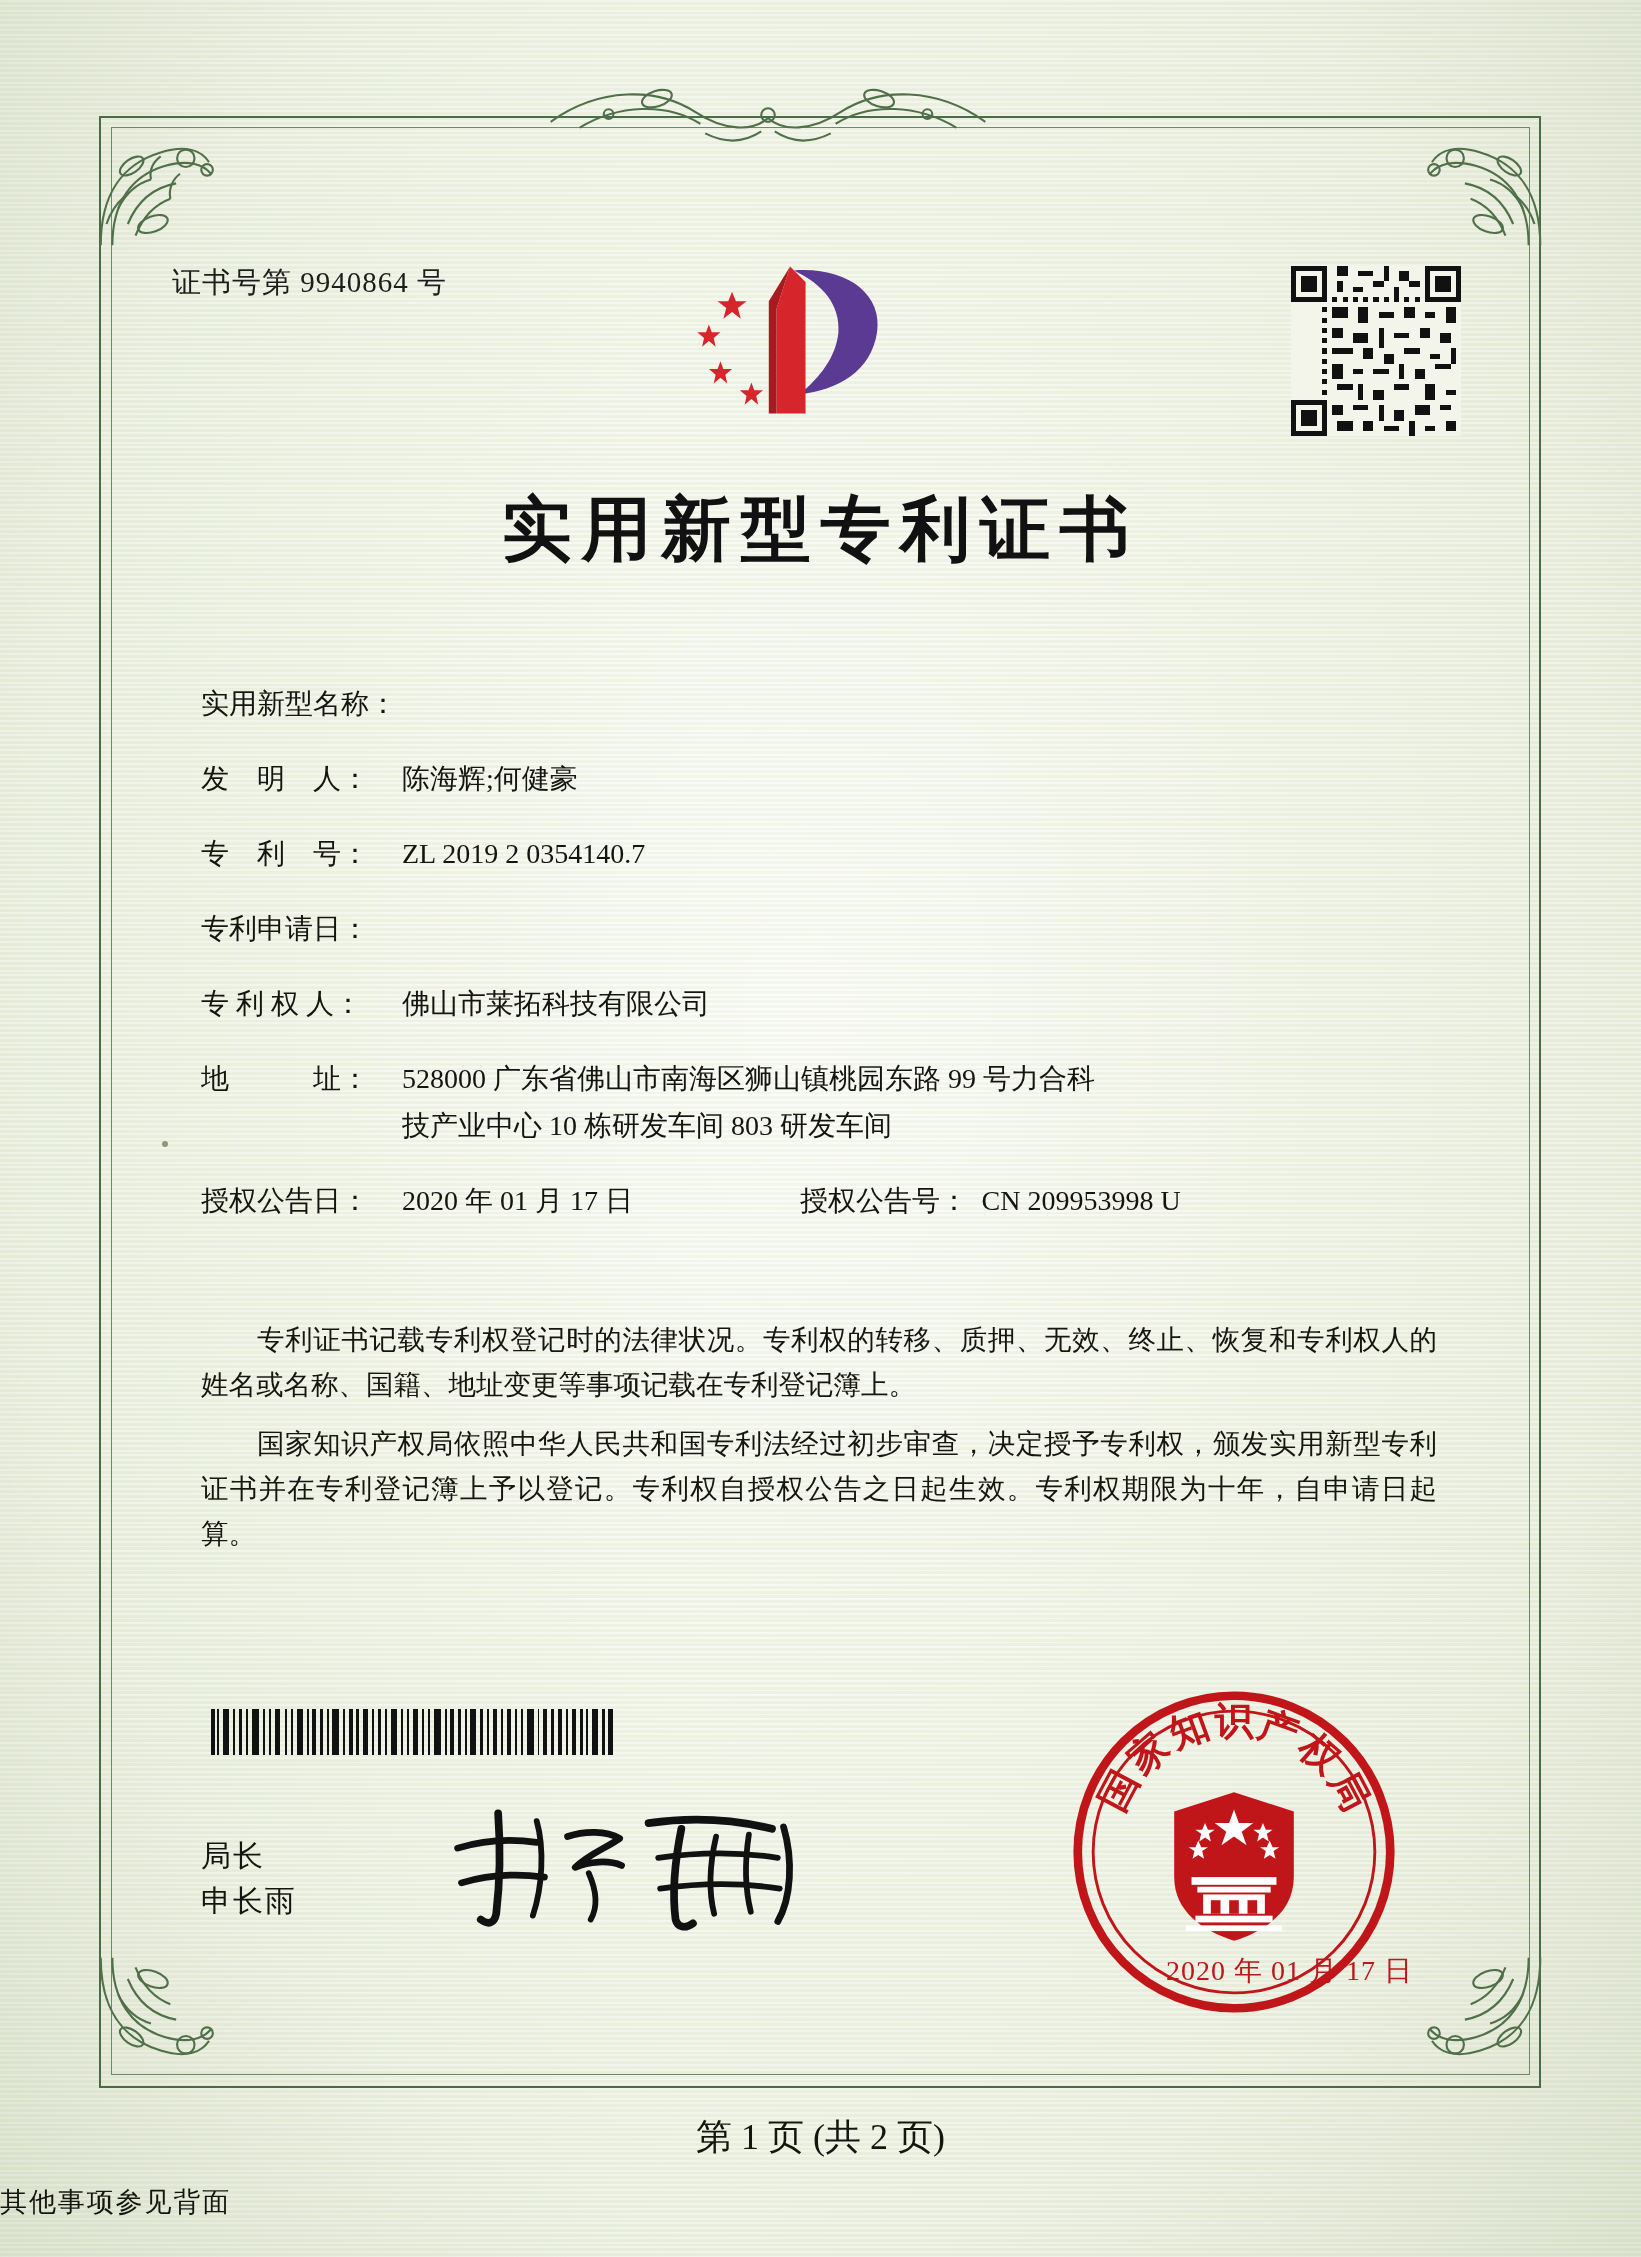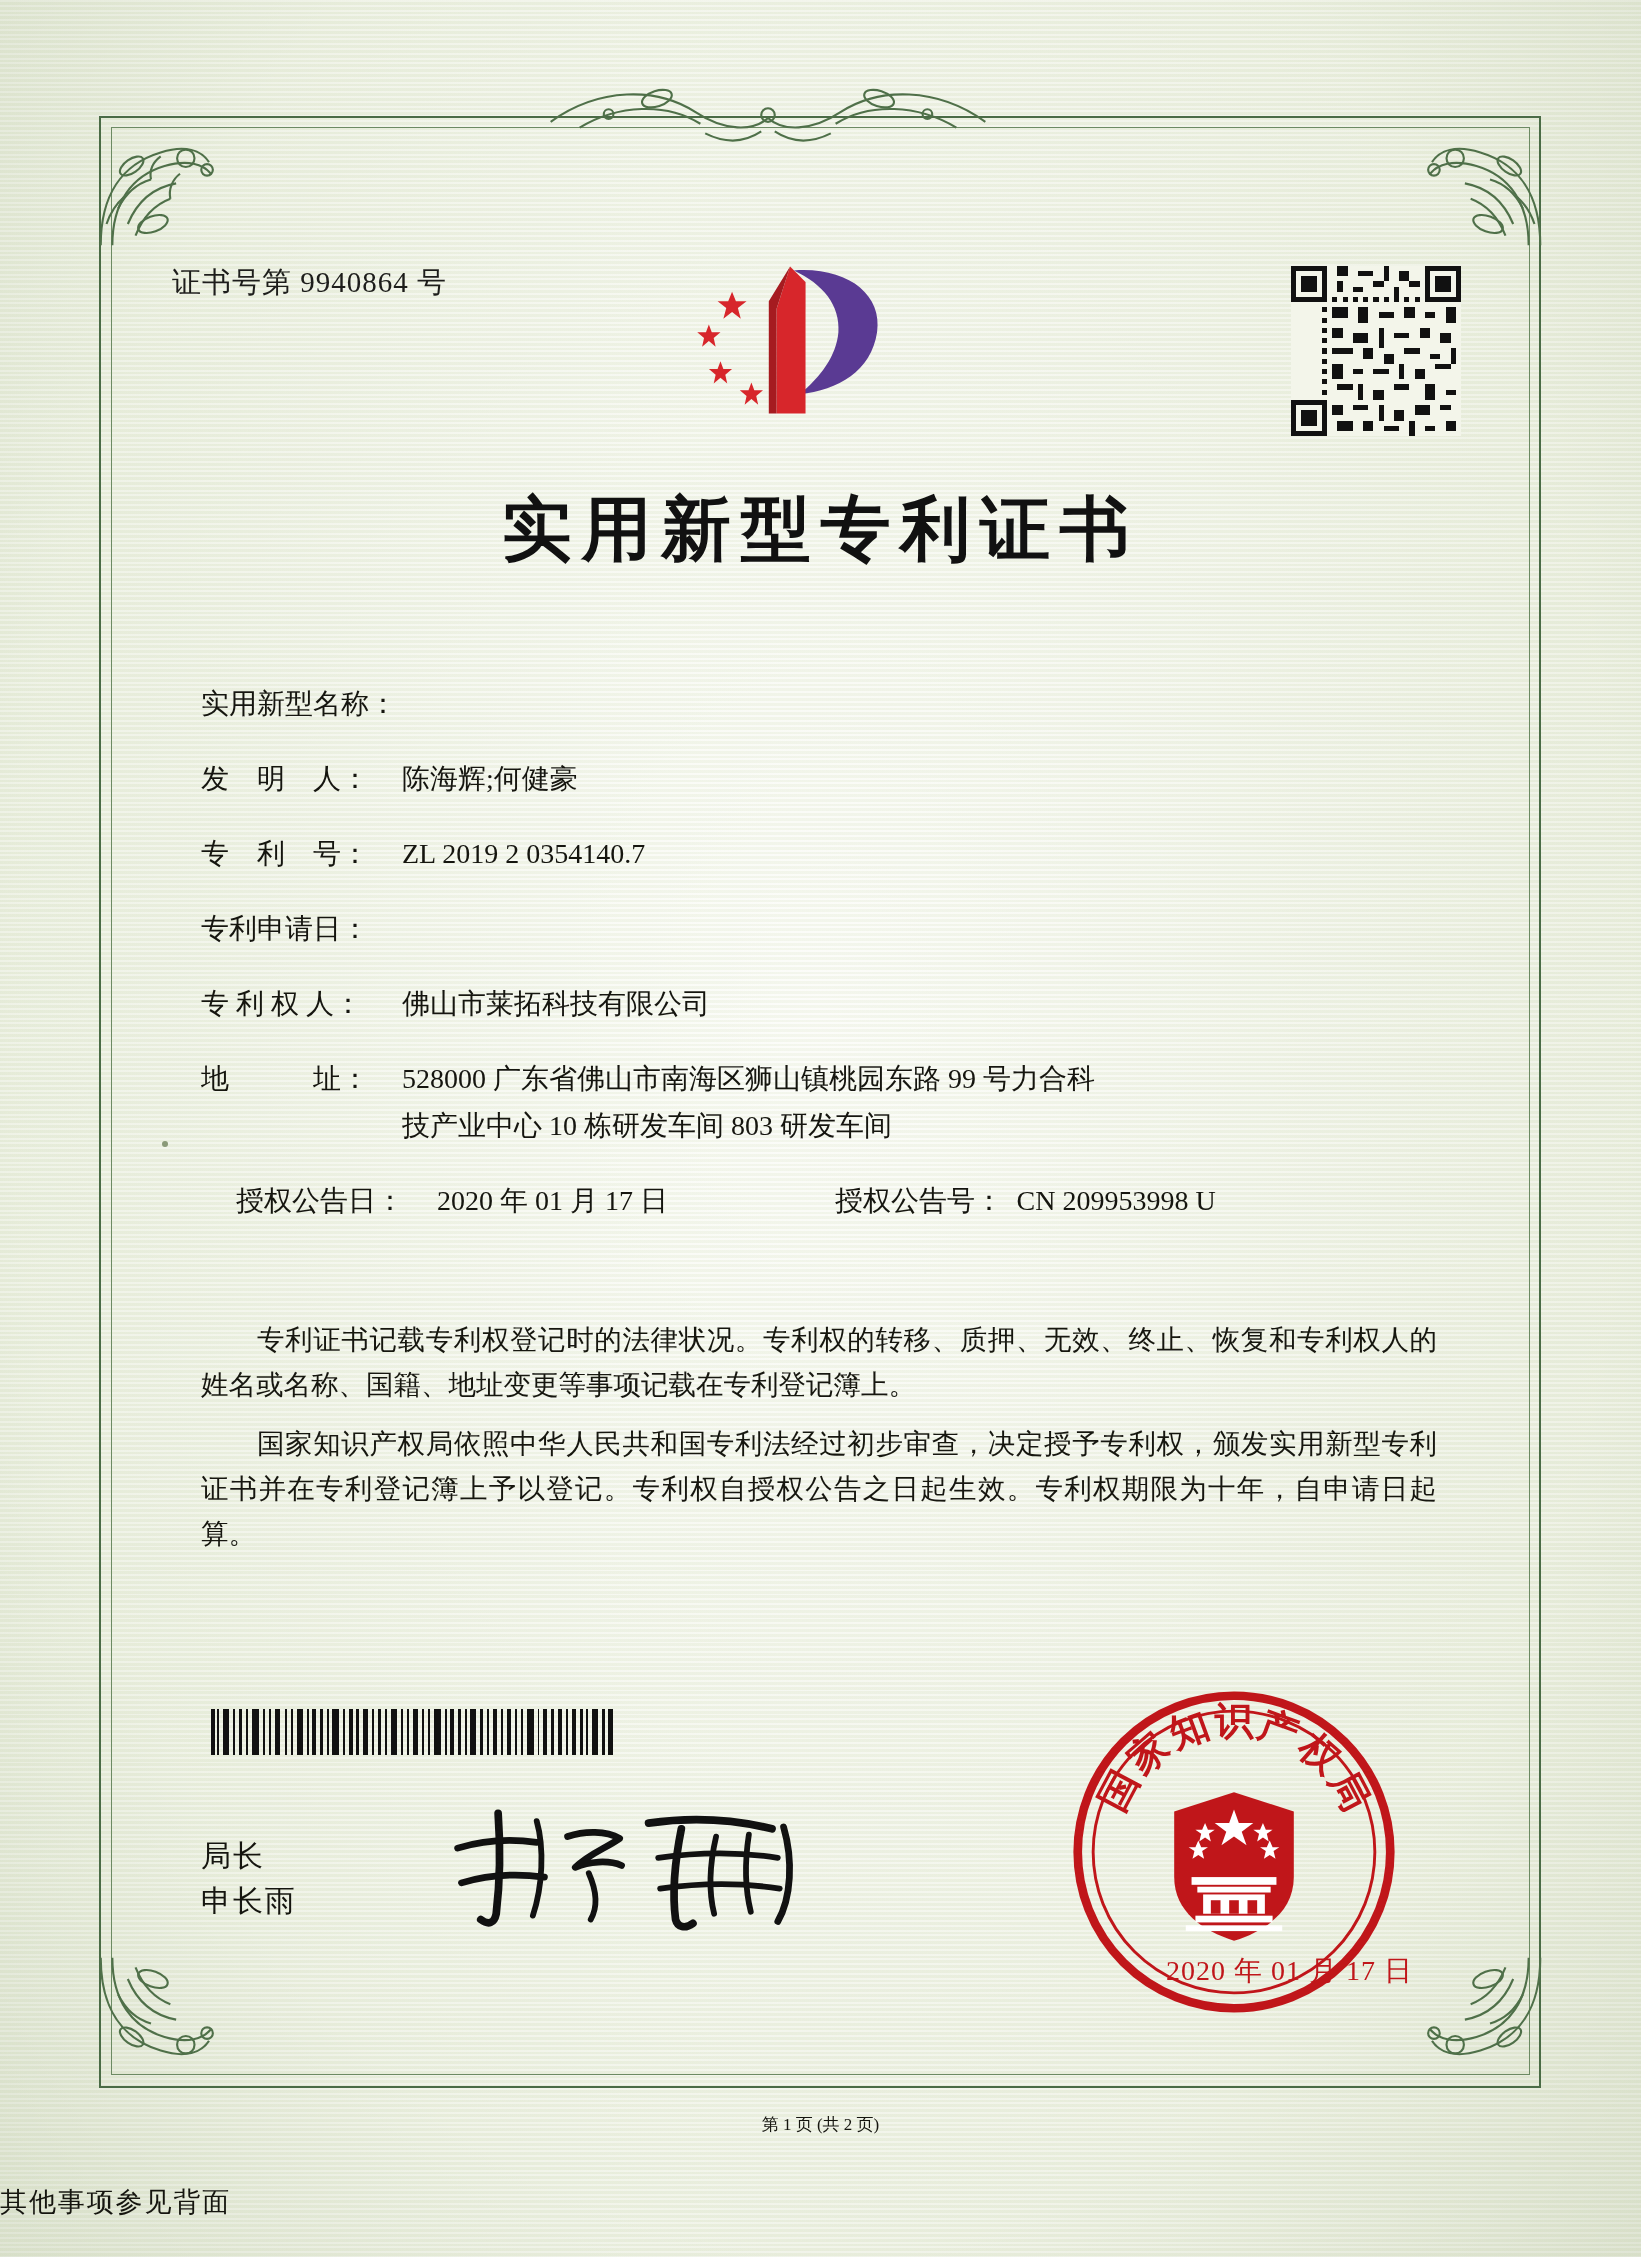--- a/index.html
+++ b/index.html
@@ -141,21 +141,21 @@
   .field-value {
     flex: 1 1 auto;
   }
   .field-value .l2 { display: block; margin-top: 11.6px; }
   .inline-two {
     display: flex;
     width: 100%;
     margin-bottom: 39px;
     align-items: flex-start;
   }
-  .inline-two .g1 { flex: 0 0 599px; display: flex; margin-left: 35px; }
+  .inline-two .g1 { flex: 0 0 599px; display: flex; }
   .inline-two .g2 { flex: 1 1 auto; display: flex; align-items: flex-end; }
   .inline-two .lab { white-space: nowrap; }
   .inline-two .g1 .lab { width: 201px; flex: 0 0 201px; }
   .inline-two .g2 .lab { flex: 0 0 auto; padding-right: 13.5px; }
 
   
   .paras {
     position: absolute;
     left: 201px;
     top: 1318px;
@@ -218,21 +218,21 @@
     letter-spacing: 1px;
     white-space: nowrap;
   }
 
   
   .page-num {
     position: absolute;
     left: 0; right: 0;
     top: 2113px;
     text-align: center;
-    font-size: 17px;
+    font-size: 36px;
     color: #15150f;
   }
   .back-note {
     position: absolute;
     left: 0; right: 0;
     top: 2184px;
     text-align: left;
     font-size: 27px;
     color: #15150f;
     letter-spacing: 1.9px;

